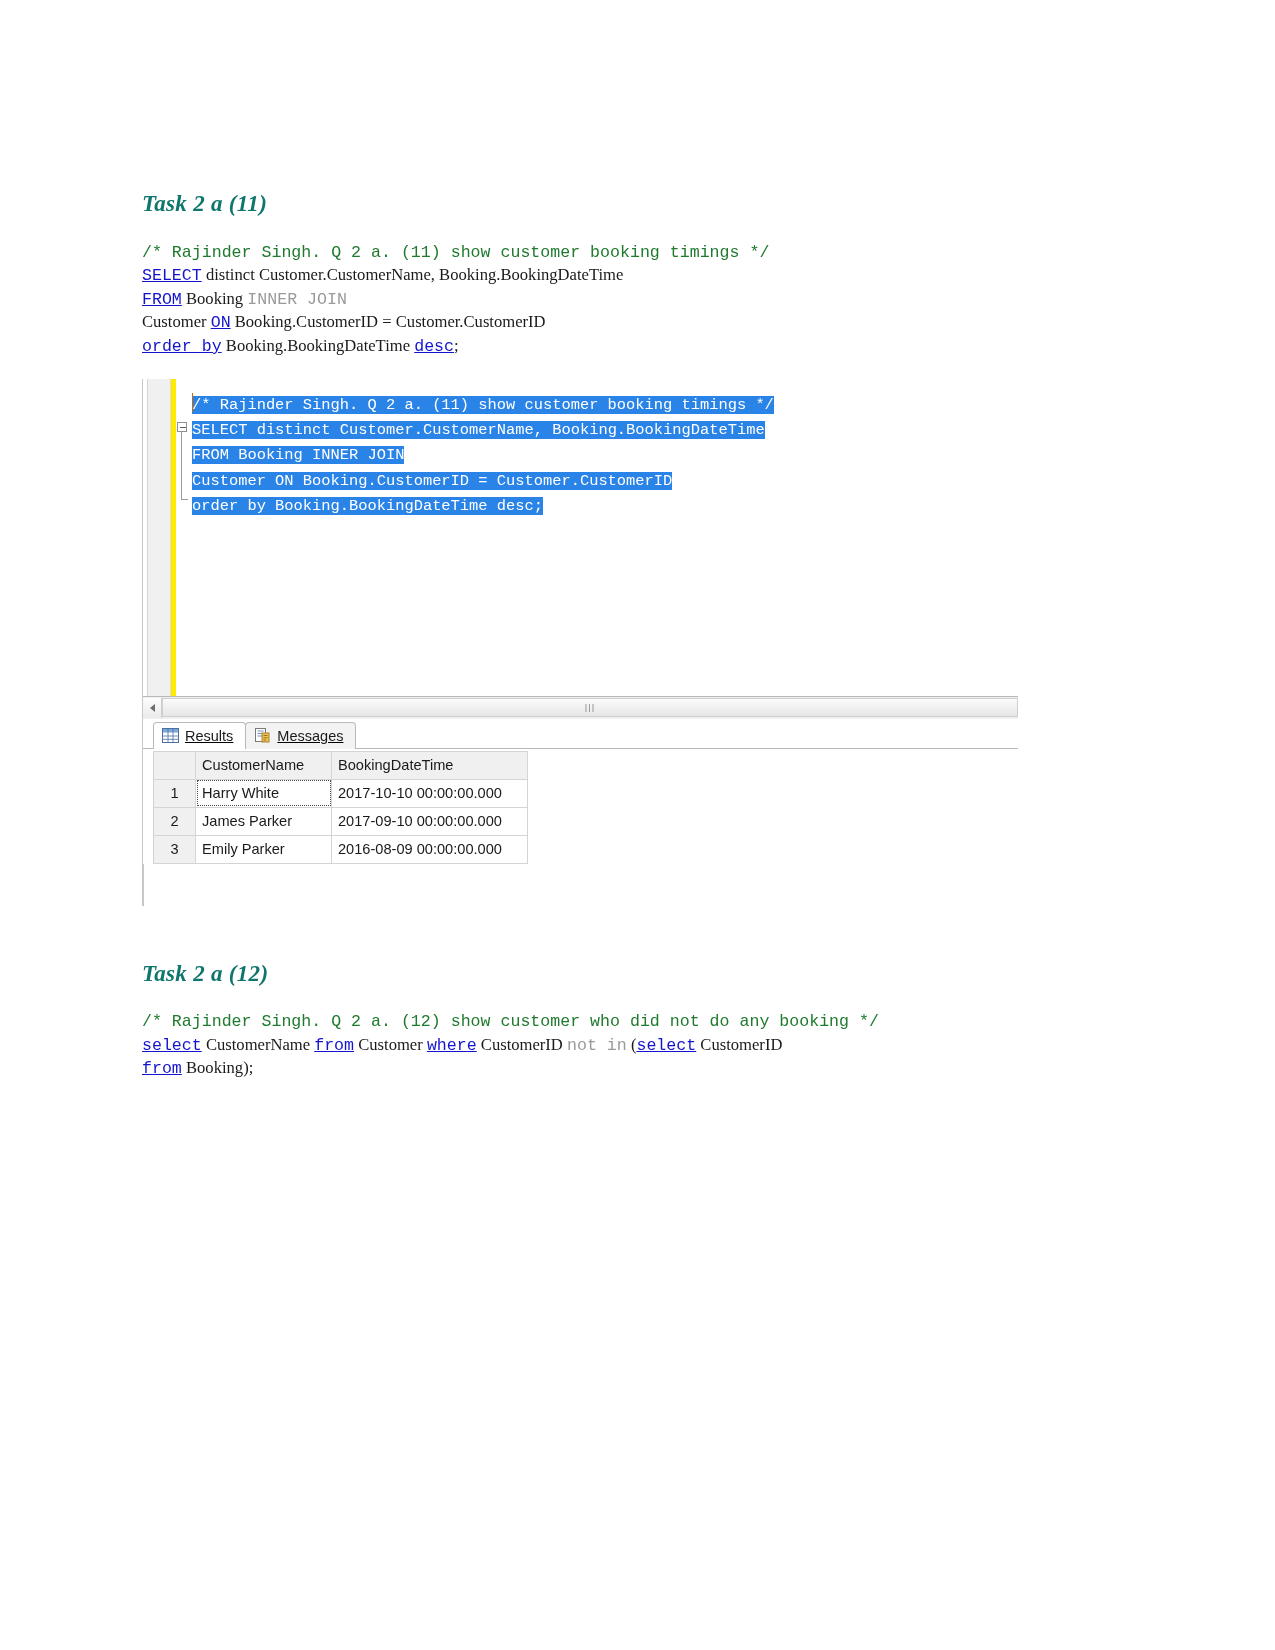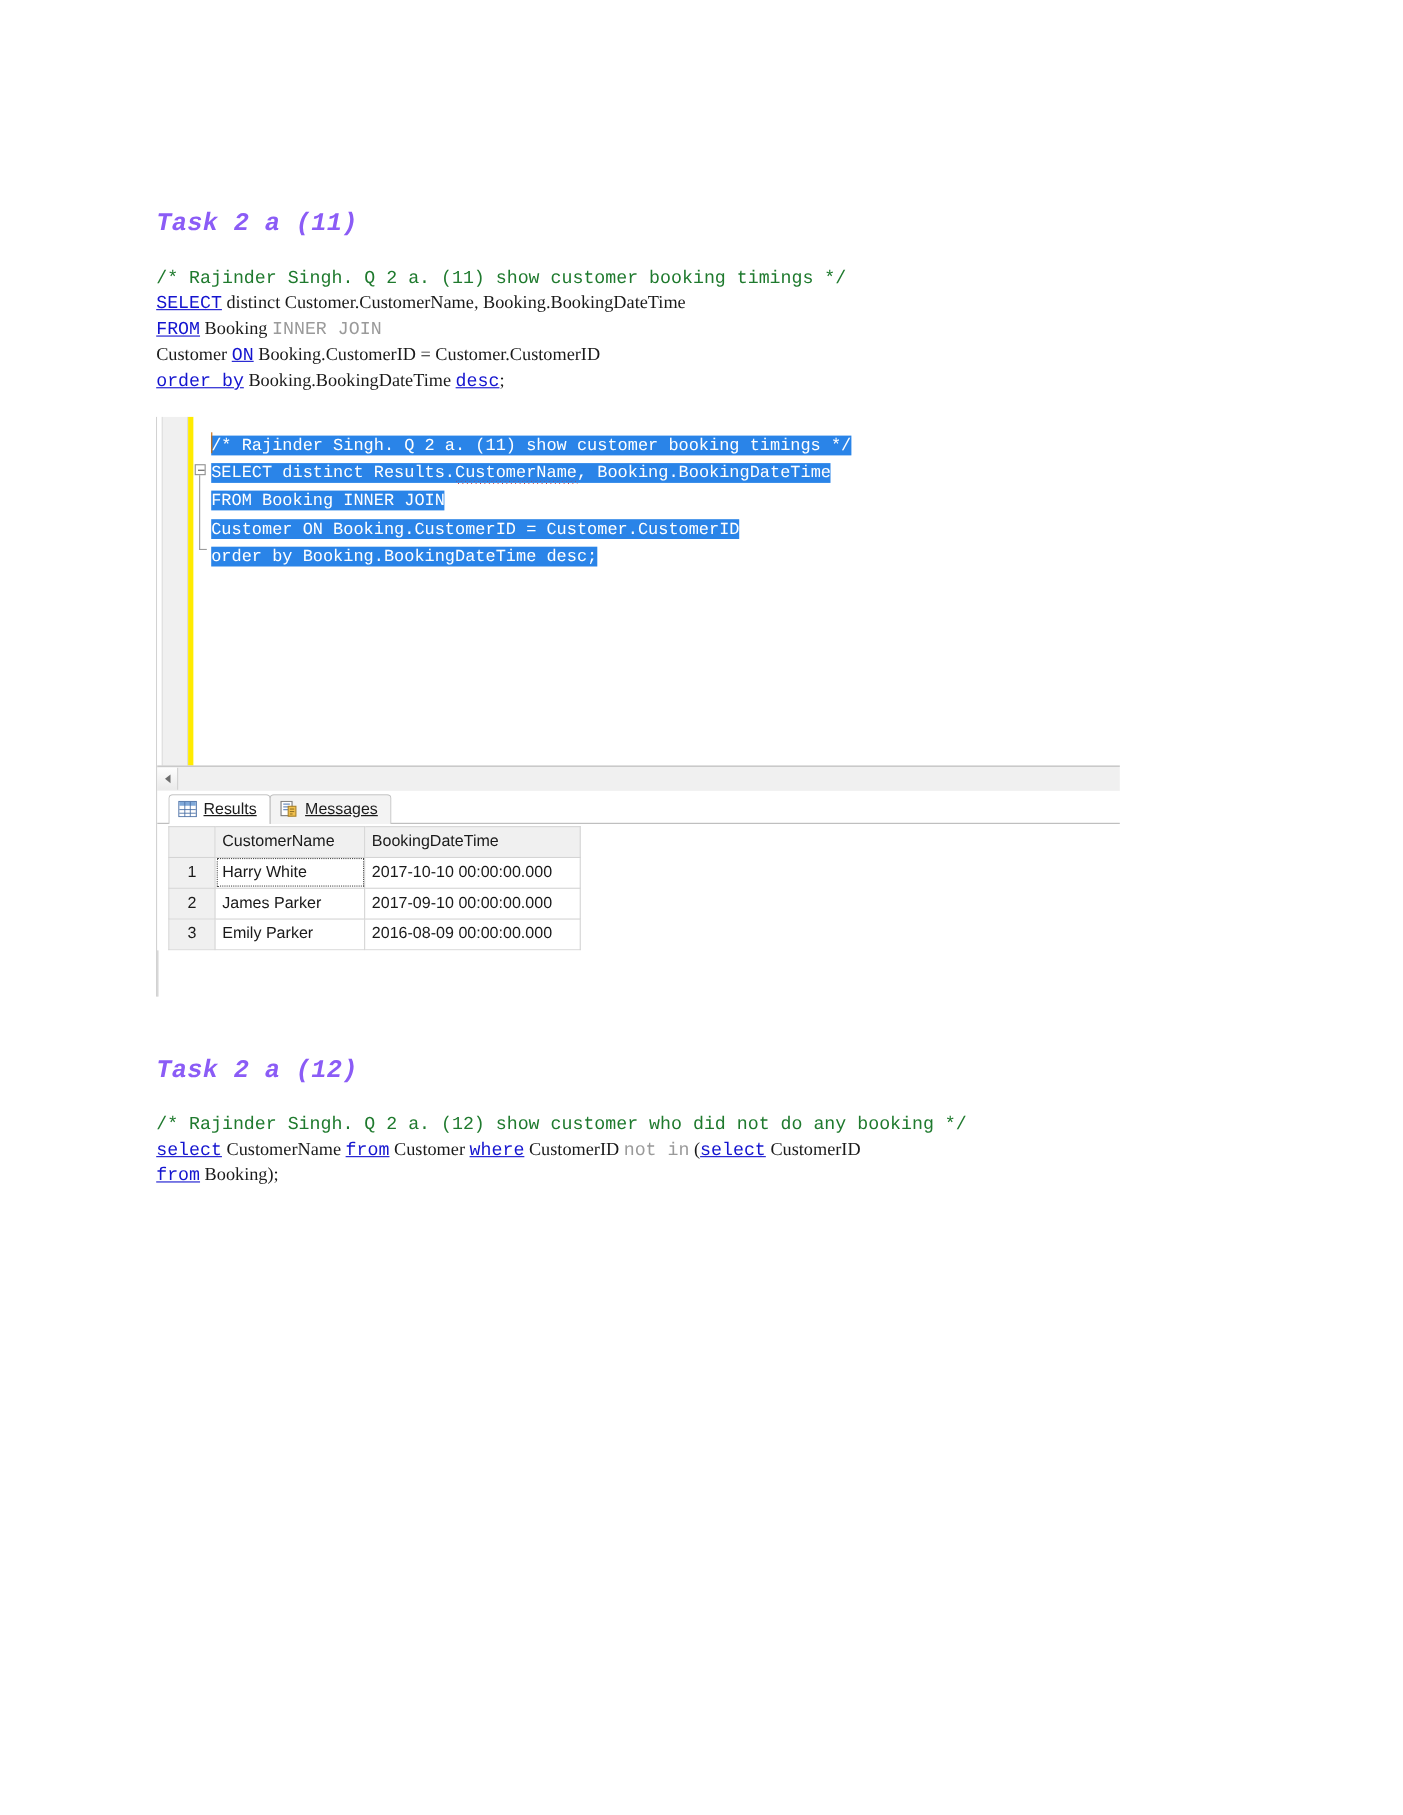--- a/index.html
+++ b/index.html
@@ -23,24 +23,24 @@
   }
   .content {
     position: absolute;
     left: 142px;
     top: 190px;
     width: 990px;
   }
 
   
   .task-heading {
-    font-family: Liberation Mono, monospace;
+    font-family: Liberation Serif, serif;
     font-style: italic;
     font-size: 23px;
-    color: #8b5cf6;
+    color: #0f766e;
     letter-spacing: 0.3px;
     margin: 0;
     padding: 0;
     line-height: 1.2;
   }
 
   
   .code-block {
     font-family: "Liberation Mono", monospace;
     font-size: 16.6px;
@@ -306,33 +306,36 @@
           <div class="fold-box"></div>
           <div class="fold-line"></div>
           <div class="fold-end"></div>
         </div>
 
         <div class="editor-text">
           <div class="caret-bar"></div>
 
           <div class="ed-line"><span class="sel">/* Rajinder Singh. Q 2 a. (11) show customer booking timings */</span></div>
 
-          <div class="ed-line"><span class="sel"><span>SELECT distinct Results.</span><span class="squiggle">CustomerName</span><span>, Booking.BookingDateTime</span></span></div>
+          <div class="ed-line"><span class="sel"><span>SELECT distinct Customer.</span><span class="squiggle">CustomerName</span><span>, Booking.BookingDateTime</span></span></div>
 
           <div class="ed-line"><span class="sel">FROM Booking INNER JOIN</span></div>
 
           <div class="ed-line"><span class="sel">Customer ON Booking.CustomerID = Customer.CustomerID</span></div>
 
           <div class="ed-line"><span class="sel">order by Booking.BookingDateTime desc;</span></div>
         </div>
       </div>
 
       <div class="hscroll">
         <div class="hs-left-btn">
           <span class="hs-arrow"></span>
+        </div>
+        <div class="hs-thumb">
+          <span class="hs-grip">lll</span>
         </div>
       </div>
 
       <div class="tabs-row">
         <div class="tab active">
           <svg class="tab-ico" viewBox="0 0 17 15">
             <rect x="0.5" y="0.5" width="16" height="14" fill="#ffffff" stroke="#4a6fa5"></rect>
             <rect x="1" y="1" width="15" height="3.5" fill="#7fa8d8"></rect>
             <line x1="6" y1="1" x2="6" y2="14.5" stroke="#4a6fa5" stroke-width="0.8"></line>
             <line x1="11" y1="1" x2="11" y2="14.5" stroke="#4a6fa5" stroke-width="0.8"></line>

